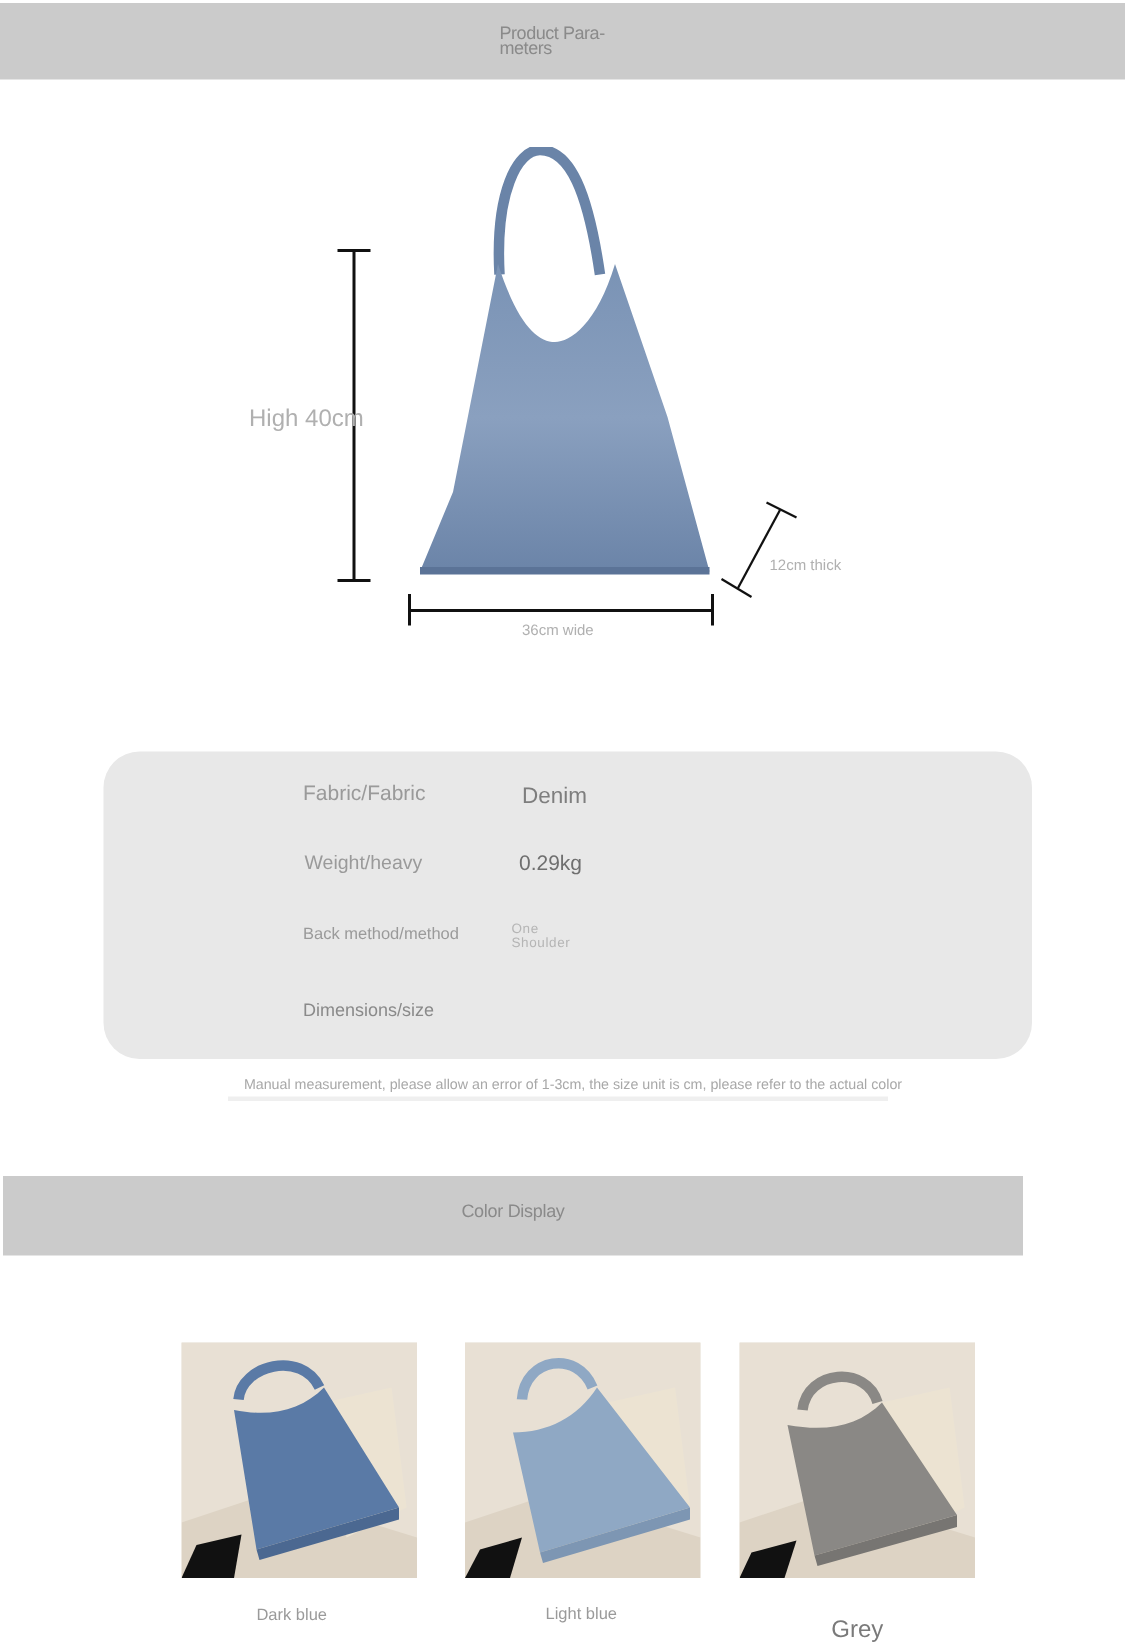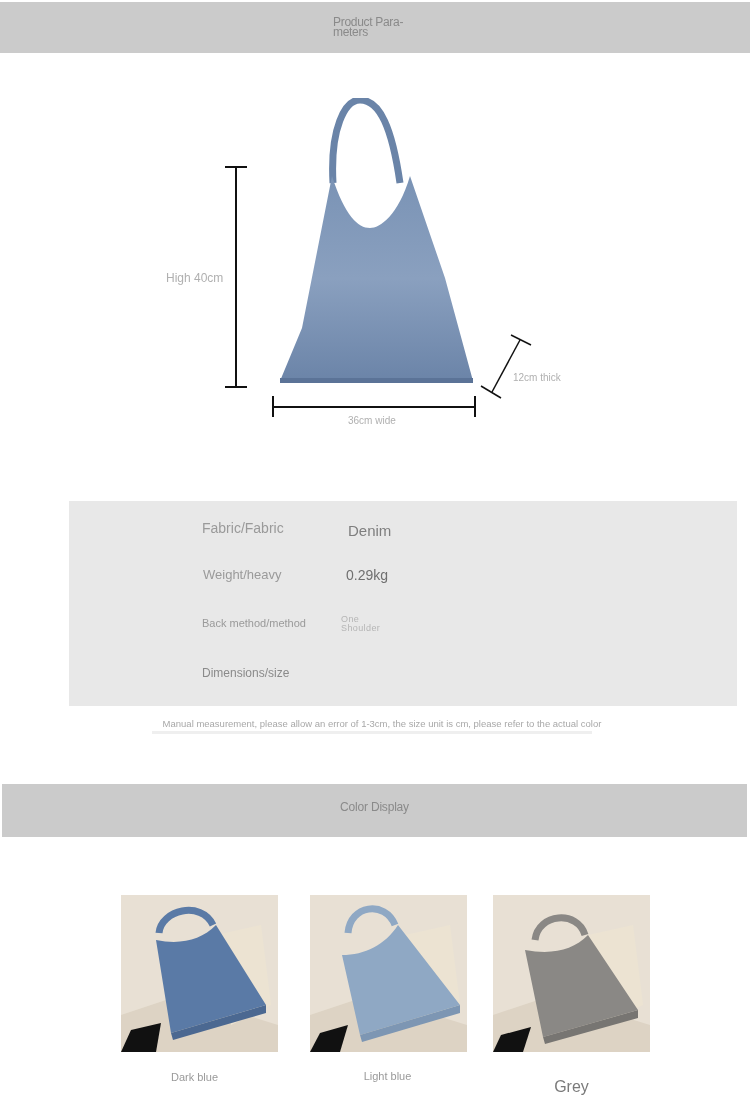--- a/index.html
+++ b/index.html
@@ -1,28 +1,28 @@
 <!DOCTYPE html>
 <html><head>
   <meta charset="utf-8">
   <style>
     html, body { margin: 0; padding: 0; background: #ffffff; }
     body { width: 750px; height: 1095px; position: relative; overflow: hidden; font-family: "Liberation Sans", sans-serif; }
     .abs { position: absolute; }
     .banner { position: absolute; background: #cbcbcb; }
     .banner-top { left: 0; top: 2px; width: 750px; height: 51px; padding-left: 9px; }
     .banner-title-top { position: absolute; left: 333px; top: 15px; width: 90px; font-size: 12px; line-height: 10px; color: #8a8a8a; letter-spacing: -0.3px; }
-    .banner-color { left: 2px; top: 784px; width: 745px; height: 53px; }
+    .banner-color { left: 2px; top: 784px; width: 680px; height: 53px; }
     .banner-title-color { position: absolute; left: 0; width: 100%; top: 16px; text-align: center; font-size: 12px; color: #8a8a8a; letter-spacing: -0.2px; }
 
-    .dim-label { position: absolute; color: #b0b0b0; font-size: 12px; }
+    .dim-label { position: absolute; color: #b0b0b0; font-size: 16px; }
     .dim-small { font-size: 10px; }
     .line { position: absolute; background: #111; }
 
-    .spec-panel { position: absolute; left: 69px; top: 501px; width: 668px; height: 205px; background: #e8e8e8; }
+    .spec-panel { position: absolute; left: 69px; top: 501px; width: 619px; height: 205px; background: #e8e8e8; border-radius: 24px; }
     .spec-key { position: absolute; color: #9a9a9a; }
     .spec-val { position: absolute; color: #7e7e7e; }
     .note { position: absolute; left: 0; width: 782px; top: 718px; text-align: center; font-size: 9.5px; color: #a8a8a8; }
     .note-ghost { position: absolute; left: 152px; top: 731px; width: 440px; height: 3px; background: #efefef; }
 
     .swatch { position: absolute; width: 157px; height: 157px; overflow: hidden; background: #e6ddd0; }
     .swatch svg { display: block; }
     .swatch-label { position: absolute; width: 157px; text-align: center; color: #9a9a9a; font-size: 11px; }
   </style>
 </head>

